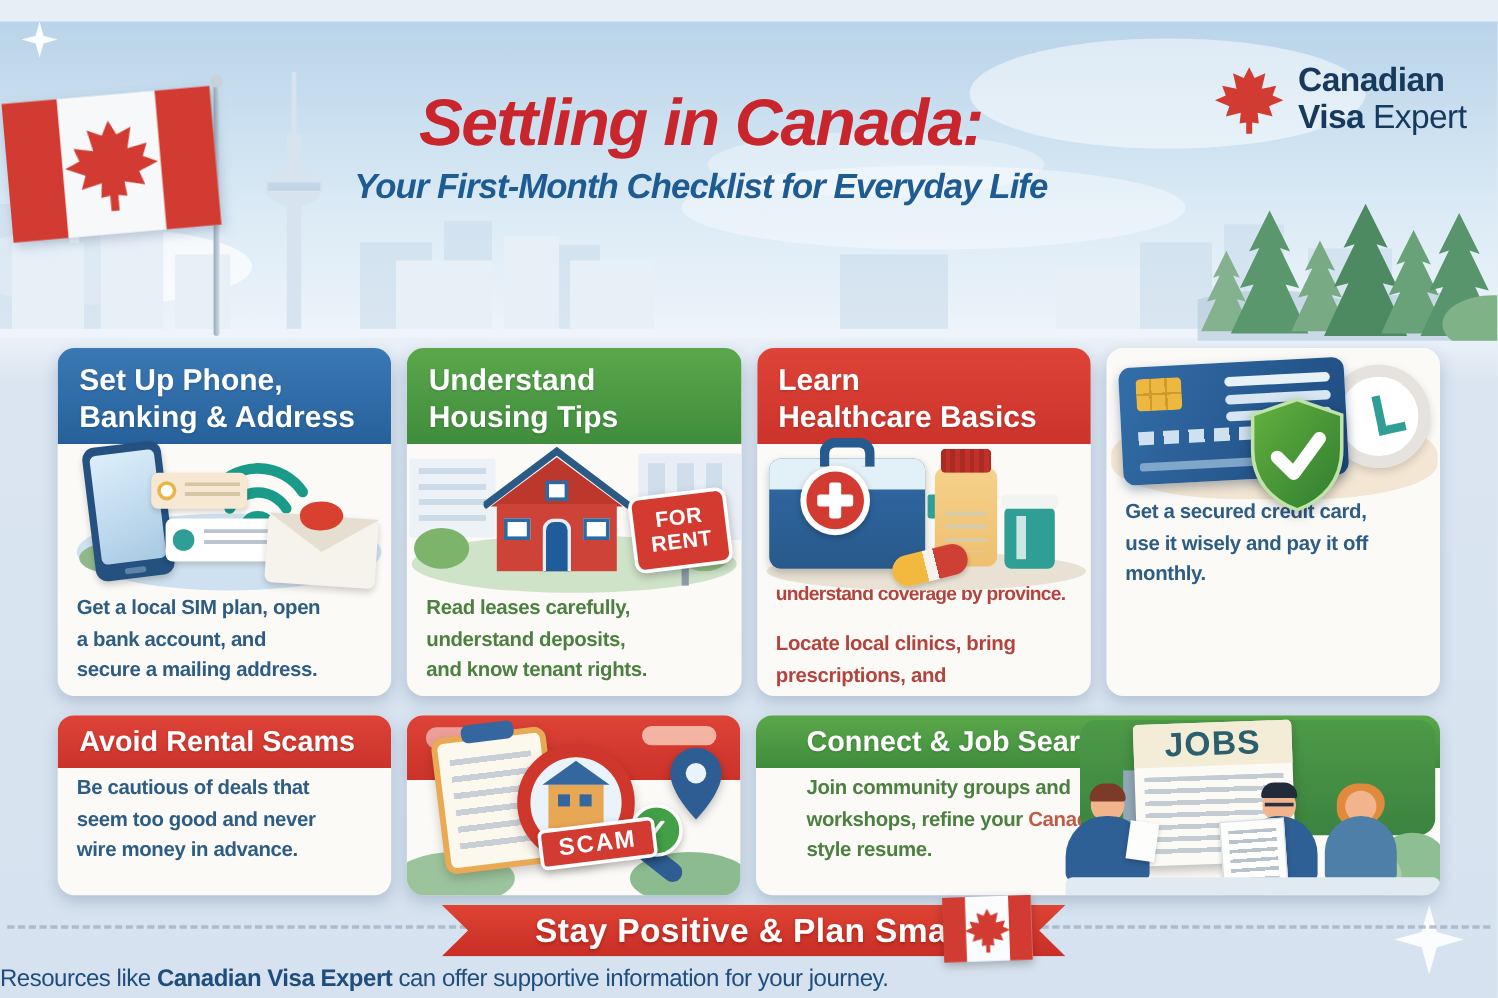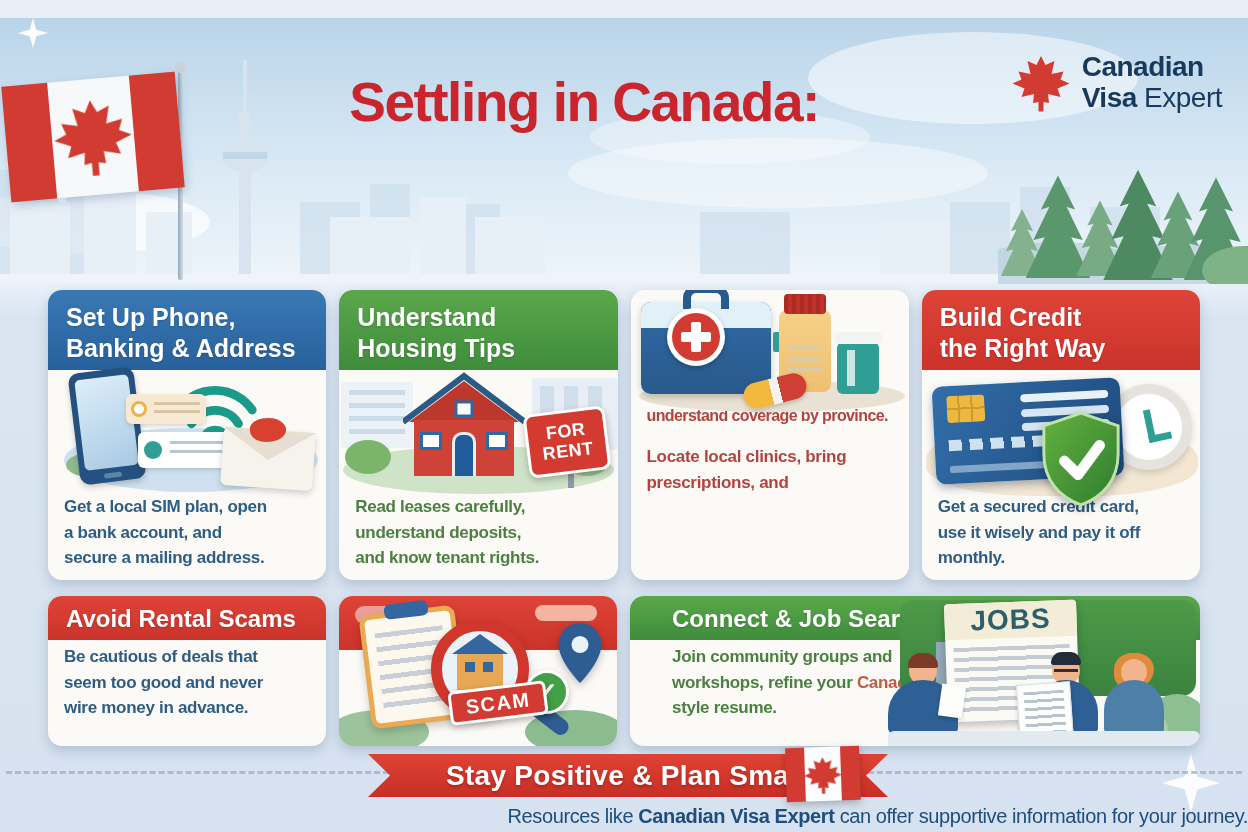--- a/index.html
+++ b/index.html
@@ -11,21 +11,21 @@
   .cloud{position:absolute;background:#fff;border-radius:50%;}
   .cl1{right:110px;top:14px;width:330px;height:92px;opacity:.5;}
   .cl2{left:-40px;bottom:26px;width:250px;height:64px;opacity:.7;}
   .cl3{left:590px;top:92px;width:280px;height:54px;opacity:.35;}
   .cl4{right:260px;top:120px;width:420px;height:70px;opacity:.4;}
   .skyline{position:absolute;left:0;bottom:-2px;width:100%;height:230px;}
   .trees{position:absolute;right:0;bottom:-4px;width:250px;height:128px;}
   .flagpole{position:absolute;left:178px;top:52px;width:5px;height:210px;border-radius:3px;background:linear-gradient(90deg,#97a9ba,#d3dde5);}
   .flagpole::before{content:"";position:absolute;left:-3px;top:-8px;width:11px;height:11px;border-radius:50%;background:#c8d3dc;}
   .flag{position:absolute;left:6px;top:58px;width:174px;height:122px;transform:rotate(-5deg);filter:drop-shadow(2px 4px 5px rgba(40,70,110,.25));}
-  .titles{position:absolute;left:226px;top:56px;width:716px;text-align:center;}
+  .titles{position:absolute;left:226px;top:56px;width:716px;text-align:center;font-style:italic;}
   .titles h1{margin:0;font-size:55px;line-height:1.05;font-weight:700;color:#c9252c;letter-spacing:-1.5px;}
   .titles h2{margin:8px 0 0;font-size:29px;font-weight:700;color:#1d5b92;letter-spacing:-.8px;}
   .logo{position:absolute;right:26px;top:32px;display:flex;align-items:center;gap:10px;}
   .logo-leaf{width:62px;height:66px;}
   .logo-text{line-height:1.1;color:#16395c;}
   .logo-l1{display:block;font-size:28px;font-weight:700;letter-spacing:-.5px;}
   .logo-l2{display:block;font-size:28px;font-weight:400;letter-spacing:-.5px;}
   .logo-l2 b{font-weight:700;}
   
   .row{position:absolute;left:48px;right:48px;display:flex;gap:13px;z-index:2;border-radius:27px;}
@@ -161,21 +161,21 @@
   .p3 .p-head::before{content:"";position:absolute;left:-7px;top:-6px;width:40px;height:36px;background:#e08a3e;border-radius:50% 50% 62% 44%;z-index:-1;}
   .p3 .p-body{background:#4d7fa9;width:60px;}
   .cn-counter{position:absolute;left:0;right:0;bottom:0;height:15px;background:#e2eaf1;border-radius:6px 6px 0 0;z-index:4;}
   
   .dash{position:absolute;left:6px;right:6px;top:753px;border-top:3px dashed #9fafc2;opacity:.75;z-index:1;}
   .ribbon{position:absolute;left:368px;top:736px;width:520px;height:43px;z-index:3;
     background:linear-gradient(180deg,#de4334,#c92e26);
     clip-path:polygon(0 0,100% 0,calc(100% - 22px) 50%,100% 100%,0 100%,22px 50%);
     display:flex;align-items:center;justify-content:center;color:#fff;font-weight:700;font-size:28px;letter-spacing:.3px;text-shadow:0 2px 3px rgba(110,20,10,.45);}
   .ribbon-flag{position:absolute;left:786px;top:729px;width:74px;height:57px;z-index:4;transform:rotate(-2deg);filter:drop-shadow(0 3px 4px rgba(0,0,0,.25));}
-  .footnote{position:absolute;left:0;right:0;top:787px;margin:0;text-align:right;font-size:20px;letter-spacing:-.4px;color:#1e4d7e;z-index:2;font-weight:400;}
+  .footnote{position:absolute;left:0;right:0;top:787px;margin:0;text-align:left;font-size:20px;letter-spacing:-.4px;color:#1e4d7e;z-index:2;font-weight:400;}
   .footnote b{font-weight:700;}
   .spark{position:absolute;background:#fff;clip-path:polygon(50% 0,61% 39%,100% 50%,61% 61%,50% 100%,39% 61%,0 50%,39% 39%);}
   .sp1{left:1162px;top:736px;width:58px;height:58px;opacity:.9;}
   .sp2{left:18px;top:0;width:30px;height:30px;opacity:.95;}
 </style>
 </head>
 <body>
 
 
 
@@ -241,20 +241,21 @@
     <div class="flagpole"></div>
     <svg class="flag" viewBox="0 0 174 120">
       <rect x="0" y="2" width="174" height="116" rx="3" fill="#f6f8f9"></rect>
       <rect x="0" y="2" width="46" height="116" fill="#d23b31"></rect>
       <rect x="128" y="2" width="46" height="116" fill="#d23b31"></rect>
       <use href="#leaf" transform="translate(87,60) scale(.68)" fill="#d23b31"></use>
     </svg>
 
     <div class="titles">
       <h1>Settling in Canada:</h1>
+      <h2>Your First-Month Checklist for Everyday Life</h2>
     </div>
 
     <div class="logo">
       <svg class="logo-leaf" viewBox="-62 -62 124 124">
         <use href="#leaf" fill="#d23b31"></use>
       </svg>
       <div class="logo-text">
         <span class="logo-l1">Canadian</span>
         <span class="logo-l2"><b>Visa</b> <span>Expert</span></span>
       </div>
@@ -313,39 +314,39 @@
         <div class="hs-post"></div>
         <div class="hs-sign">FOR
 RENT</div>
       </div>
       <div class="card-body t-green">Read leases carefully,
 understand deposits,
 and know tenant rights.</div>
     </div>
 
     <div class="card">
+      <div class="card-head head-red">Learn
+Healthcare Basics</div>
       <div class="illus">
         <div class="hc-shadow"></div>
         <div class="hc-kit"></div>
         <div class="hc-cross">
             <div class="hc-cross-in"></div>
           </div>
         <div class="hc-tag"></div>
         <div class="hc-bottle"></div>
         <div class="hc-jar"></div>
         <div class="hc-pill"></div>
       </div>
       <div class="card-body t-red body-cond">understand coverage by province.</div>
       <div class="card-body t-red">Locate local clinics, bring
 prescriptions, and</div>
     </div>
 
     <div class="card">
-      <div class="card-head head-red">Build Credit
-the Right Way</div>
       <div class="illus">
         <div class="cr-blob"></div>
         <div class="cr-clock"></div>
         <div class="cr-card">
           <div class="cr-dots"></div>
           <div class="cr-line"></div>
         </div>
         <svg class="cr-shield" viewBox="0 0 88 100">
           <defs>
               <linearGradient id="gsh" x1="0" y1="0" x2="1" y2="1">

